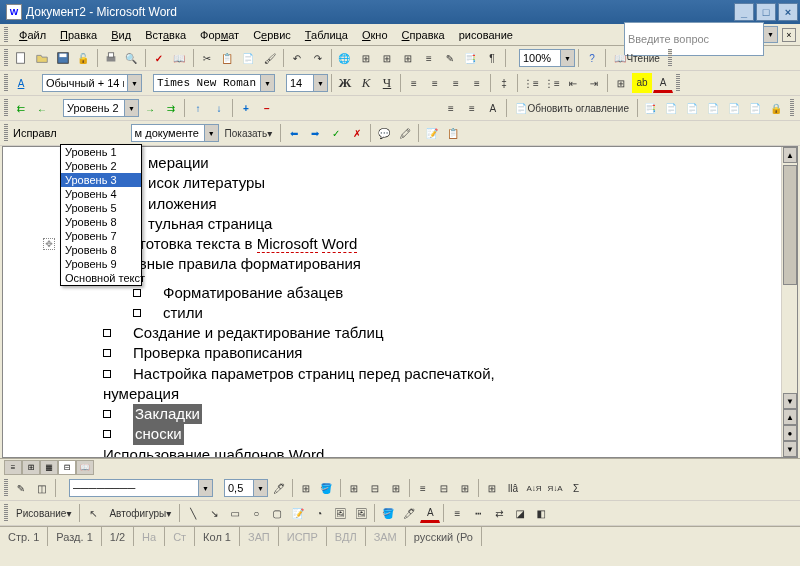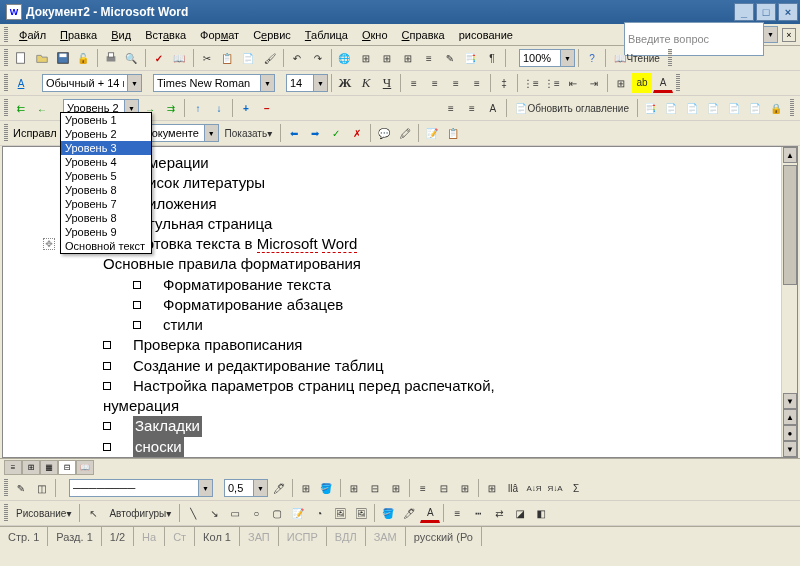--- a/index.html
+++ b/index.html
@@ -1,20 +1,20 @@
 <!DOCTYPE html>
 <html><head>
 <meta charset="utf-8">
 <style>
 * { margin:0; padding:0; box-sizing:border-box; font-family:Tahoma,sans-serif; }
 body { background:#ece9d8; width:800px; height:566px; overflow:hidden; font-size:11px; }
 
 .titlebar { height:24px; background:linear-gradient(#3a6ea5,#2a5e95); display:flex; align-items:center; padding:0 2px; color:#fff; }
 .titlebar .appicon { width:16px; height:16px; background:#fff; margin:0 4px; border:1px solid #888; display:flex; align-items:center; justify-content:center; font-size:9px; color:#00f; font-weight:bold; }
-.titlebar .title { flex:1; font-weight:bold; font-size:12px; }
+.titlebar .title { flex:1; font-weight:normal; font-size:12px; }
 .titlebar .winbtns { display:flex; gap:2px; }
 .titlebar .winbtn { width:20px; height:18px; background:#c0d4ea; border:1px solid #5a7ea5; display:flex; align-items:center; justify-content:center; font-weight:bold; color:#2a5e95; cursor:pointer; }
 
 .menubar { height:22px; background:#ece9d8; display:flex; align-items:center; padding:0 4px; border-bottom:1px solid #aca899; }
 .menubar .grip { width:4px; height:16px; background:repeating-linear-gradient(#888,#888 1px,#ece9d8 1px,#ece9d8 2px); margin-right:4px; }
 .menubar .menu { padding:2px 7px; cursor:pointer; }
 .menubar .menu u { text-decoration:underline; }
 .menubar .spacer { flex:1; }
 .menubar input.ask { width:140px; height:34px; border:1px solid #7f9db9; font-size:11px; padding:16px 3px; color:#888;margin-top:9px; }
 .menubar .drop { width:14px; height:17px; border:1px solid #7f9db9; border-left:0; background:#d4d0c8; display:flex; align-items:center; justify-content:center; font-size:7px; }
@@ -26,21 +26,21 @@
 .tbtn svg { width:14px; height:14px; }
 .sep { width:1px; height:18px; background:#aca899; margin:0 2px; }
 .combo { display:flex; align-items:center;margin-left:10px; }
 .combo input { height:18px; border:1px solid #7f9db9; font-size:11px; padding:0 3px; background:#fff; }
 .combo .cd { width:14px; height:18px; border:1px solid #7f9db9; border-left:0; background:#d4d0c8; display:flex; align-items:center; justify-content:center; font-size:7px; cursor:pointer; }
 .tbtn.word { padding:0 4px; }
 .tbtn.bold { font-weight:bold; font-family:'Times New Roman'; font-size:13px; }
 .tbtn.italic { font-style:italic; font-family:'Times New Roman'; font-size:13px; }
 .tbtn.under { text-decoration:underline; font-family:'Times New Roman'; font-size:13px; }
 
-.dropdown-open { position:absolute; top:112px; left:60px; width:92px; background:#fff; border:1px solid #000; z-index:100; box-shadow:2px 2px 3px rgba(0,0,0,0.3); }
+.dropdown-open { position:absolute; top:144px; left:60px; width:82px; background:#fff; border:1px solid #000; z-index:100; box-shadow:2px 2px 3px rgba(0,0,0,0.3); }
 .dropdown-open .opt { padding:1px 4px; font-size:11px; cursor:pointer; white-space:nowrap; }
 .dropdown-open .opt.sel { background:#316ac5; color:#fff; }
 
 .doc-area { position:relative; background:#fff; height:312px; border:1px solid #888; margin:0 2px; overflow:hidden; }
 .doc-content { padding:6px 20px 6px 40px; font-family:'Times New Roman',serif; font-size:15px; line-height:1.35; }
 .doc-content .line { display:flex; align-items:center; gap:8px; }
 .doc-content .ind1 { margin-left:60px; }
 .doc-content .ind2 { margin-left:90px; }
 .doc-content .move { width:12px; height:12px; border:1px dotted #888; display:inline-flex; align-items:center; justify-content:center; font-size:9px; color:#888; margin-right:6px; flex-shrink:0; }
 .doc-content .bullet { width:8px; height:8px; border:1px solid #000; display:inline-block; margin-right:14px; flex-shrink:0; }
@@ -149,21 +149,21 @@
 </div>
 
 <div class="toolbar">
   <div class="grip"></div>
   <div class="tbtn" style="text-decoration:underline;color:#06c">A</div>
   <div class="combo">
     <input style="width: 86px;" value="Обычный + 14 п">
     <div class="cd">▼</div>
   </div>
   <div class="combo">
-    <input style="width: 108px;" value="Times New Roman">
+    <input style="width: 108px; font-family: Liberation Mono, monospace;" value="Times New Roman">
     <div class="cd">▼</div>
   </div>
   <div class="combo">
     <input style="width: 28px;" value="14">
     <div class="cd">▼</div>
   </div>
   <div class="sep"></div>
   <div class="tbtn bold">Ж</div>
   <div class="tbtn italic">К</div>
   <div class="tbtn under">Ч</div>
@@ -271,37 +271,36 @@
     <div class="line">
         <span class="move">✥</span>
         <span>П</span>
         <span style="margin-left:44px">дготовка текста в <span style="border-bottom:1px dashed #c00">Microsoft</span> <span style="border-bottom:1px dashed #c00">Word</span></span>
       </div>
     <div class="line ind1">
         <span>Основные правила форматирования</span>
       </div>
     <div class="line ind2">
         <span class="bullet"></span>
-        <span>Форматирование текста</span>
       </div>
     <div class="line ind2">
         <span class="bullet"></span>
         <span>Форматирование абзацев</span>
       </div>
     <div class="line ind2">
         <span class="bullet"></span>
         <span>стили</span>
       </div>
     <div class="line ind1">
         <span class="bullet"></span>
+        <span>Создание и редактирование таблиц</span>
+      </div>
+    <div class="line ind1">
+        <span class="bullet"></span>
         <span>Проверка правописания</span>
-      </div>
-    <div class="line ind1">
-        <span class="bullet"></span>
-        <span>Создание и редактирование таблиц</span>
       </div>
     <div class="line ind1">
         <span class="bullet"></span>
         <span>Настройка параметров страниц перед распечаткой,</span>
       </div>
     <div class="line ind1">
         <span>нумерация</span>
       </div>
     <div class="line ind1">
         <span class="bullet"></span>

